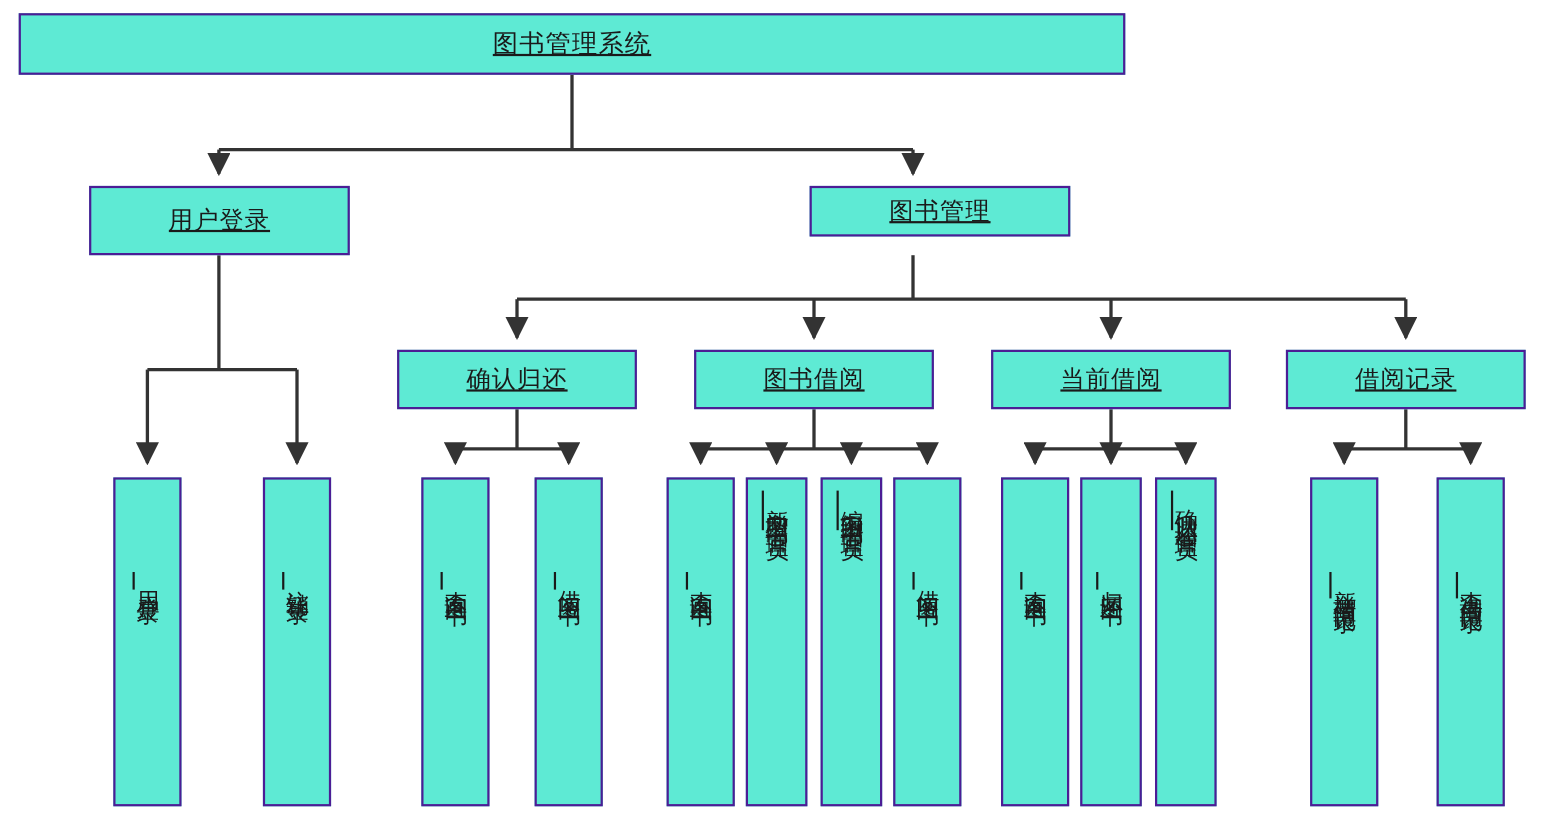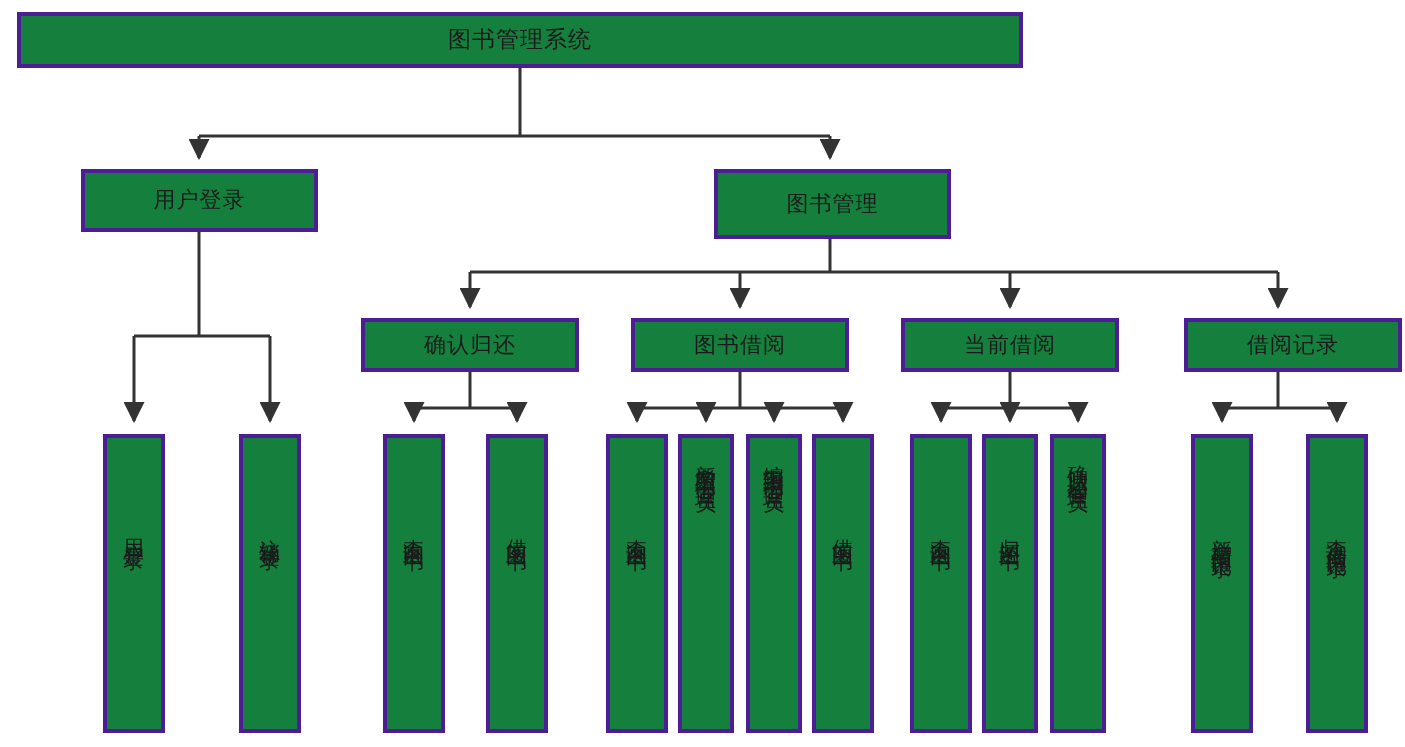--- a/index.html
+++ b/index.html
@@ -22,27 +22,28 @@
     position: absolute;
     left: 0;
     top: 0;
     width: 1405px;
     height: 747px;
     pointer-events: none;
   }
   .node {
     position: absolute;
     box-sizing: border-box;
-    background: #15803d;
-    border: 4px solid #4c1d95;
+    background: #5eead4;
+    border: 2px solid #4c1d95;
     display: flex;
     align-items: center;
     justify-content: center;
     color: #1a1a1a;
     z-index: 2;
+    text-decoration: underline;
   }
   .node.horiz {
     font-size: 22px;
     letter-spacing: 1px;
     line-height: 1.2;
   }
   .node.root {
     font-size: 23px;
   }
   .node.leaf {
@@ -132,34 +133,34 @@
     </g>
   </svg>
 
   <div class="node horiz root" style="left:17px; top:12px; width:1006px; height:56px;">
     <span>图书管理系统</span>
   </div>
 
   <div class="node horiz" style="left:81px; top:169px; width:237px; height:63px;">
     <span>用户登录</span>
   </div>
-  <div class="node horiz" style="left:714px; top:169px; width:237px; height:70px;">
+  <div class="node horiz" style="left:736px; top:169px; width:237px; height:46px;">
     <span>图书管理</span>
   </div>
 
   <div class="node horiz" style="left:361px; top:318px; width:218px; height:54px;">
     <span>确认归还</span>
   </div>
   <div class="node horiz" style="left:631px; top:318px; width:218px; height:54px;">
     <span>图书借阅</span>
   </div>
   <div class="node horiz" style="left:901px; top:318px; width:218px; height:54px;">
     <span>当前借阅</span>
   </div>
-  <div class="node horiz" style="left:1169px; top:318px; width:218px; height:54px;margin-left:15px;">
+  <div class="node horiz" style="left:1169px; top:318px; width:218px; height:54px;">
     <span>借阅记录</span>
   </div>
 
   <div class="node leaf mid" style="left:103px; top:434px; width:62px; height:299px;">
     <span class="vtext">用户登录</span>
   </div>
   <div class="node leaf mid" style="left:239px; top:434px; width:62px; height:299px;">
     <span class="vtext">注销登录</span>
   </div>
 

